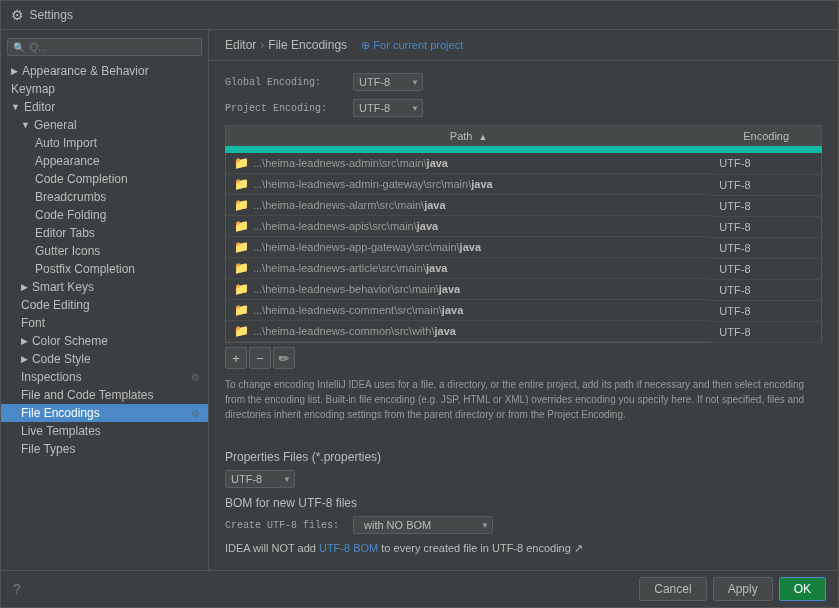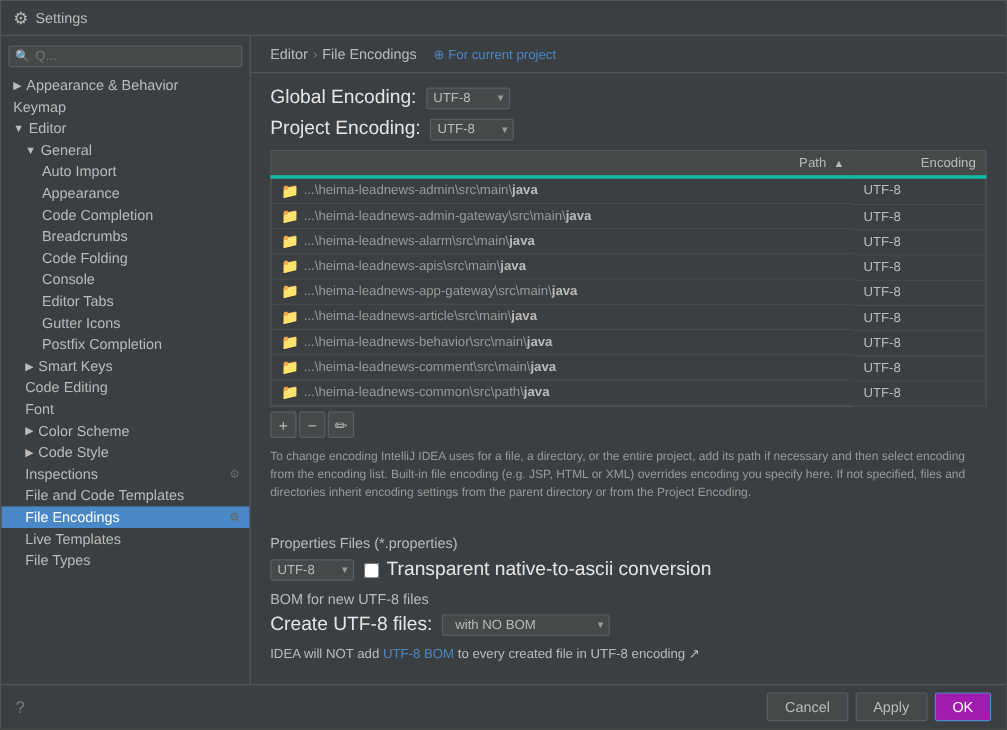--- a/index.html
+++ b/index.html
@@ -118,23 +118,24 @@
       padding: 12px 16px;
       flex: 1;
     }
     .row-field {
       display: flex;
       align-items: center;
       margin-bottom: 8px;
       gap: 8px;
     }
     .row-field label {
-      color: #e5e5e5;
-      font-size: 16px;
+      color: #a3a3a3;
+      font-size: 10px;
       min-width: 120px;
+      font-family: Liberation Mono, monospace;
     }
     .select-box {
       background: #45494a;
       border: 1px solid #5a5d63;
       color: #bbbbbb;
       font-size: 11px;
       padding: 2px 18px 2px 5px;
       border-radius: 2px;
       cursor: pointer;
       appearance: none;
@@ -161,22 +162,22 @@
       width: 100%;
       border-collapse: collapse;
       border: 1px solid #555;
       margin-bottom: 4px;
     }
     .file-table th {
       background: #45494a;
       color: #bbbbbb;
       font-weight: normal;
       padding: 4px 8px;
-      text-align: right;
-      border-bottom: 3px solid #14b8a6;
+      text-align: center;
+      border-bottom: 7px solid #14b8a6;
       font-size: 11px;
     }
     .file-table th.sortable { cursor: pointer; }
     .file-table th .sort-arrow { font-size: 9px; margin-left: 3px; }
     .file-table td {
       padding: 3px 8px;
       border-bottom: 1px solid #4a4a4a;
       font-size: 11px;
       color: #bbbbbb;
     }
@@ -253,21 +254,21 @@
     .btn {
       padding: 4px 14px;
       font-size: 12px;
       border-radius: 2px;
       cursor: pointer;
       border: 1px solid #5a5d63;
       background: #45494a;
       color: #bbbbbb;
     }
     .btn.primary {
-      background: #a21caf;
+      background: #15803d;
       border-color: #4a88c7;
       color: #fff;
     }
     .question-btn {
       margin-right: auto;
       background: transparent;
       border: none;
       color: #777;
       font-size: 14px;
       cursor: pointer;
@@ -314,23 +315,20 @@
             <span>Appearance</span>
           </div>
           <div class="nav-item indent2">
             <span>Code Completion</span>
           </div>
           <div class="nav-item indent2">
             <span>Breadcrumbs</span>
           </div>
           <div class="nav-item indent2">
             <span>Code Folding</span>
-          </div>
-          <div class="nav-item indent2">
-            <span>Console</span>
           </div>
           <div class="nav-item indent2">
             <span>Editor Tabs</span>
           </div>
           <div class="nav-item indent2">
             <span>Gutter Icons</span>
           </div>
           <div class="nav-item indent2">
             <span>Postfix Completion</span>
           </div>
@@ -461,21 +459,21 @@
               <tr>
                 <td style="display: flex; align-items: center; gap: 4px;">
                   <span class="folder-icon">📁</span>
                   <span><span style="color:#999">...\heima-leadnews-comment\src\main\</span><span style="color:#bbbbbb;font-weight:600">java</span></span>
                 </td>
                 <td>UTF-8</td>
               </tr>
               <tr>
                 <td style="display: flex; align-items: center; gap: 4px;">
                   <span class="folder-icon">📁</span>
-                  <span><span style="color:#999">...\heima-leadnews-common\src\path\</span><span style="color:#bbbbbb;font-weight:600">java</span></span>
+                  <span><span style="color:#999">...\heima-leadnews-common\src\with\</span><span style="color:#bbbbbb;font-weight:600">java</span></span>
                 </td>
                 <td>UTF-8</td>
               </tr>
             </tbody>
         </table>
 
         <div class="table-toolbar">
           <div class="icon-btn">+</div>
           <div class="icon-btn">−</div>
           <div class="icon-btn">✏</div>
@@ -483,24 +481,20 @@
 
         <div class="info-text">To change encoding IntelliJ IDEA uses for a file, a directory, or the entire project, add its path if necessary and then select encoding from the encoding list. Built-in file encoding (e.g. JSP, HTML or XML) overrides encoding you specify here. If not specified, files and directories inherit encoding settings from the parent directory or from the Project Encoding.</div>
 
         <div class="properties-section">
           <div class="section-label">Properties Files (*.properties)</div>
           <div class="row-field">
             <div class="select-wrapper">
               <select class="select-box">
                 <option>UTF-8</option>
               </select>
-            </div>
-            <div class="checkbox-row">
-              <input type="checkbox" id="transparent-cb" style="">
-              <label class="checkbox-label" for="transparent-cb">Transparent native-to-ascii conversion</label>
             </div>
           </div>
         </div>
 
         <div class="bom-section">
           <div class="section-label">BOM for new UTF-8 files</div>
           <div class="row-field">
             <label>Create UTF-8 files:</label>
             <div class="select-wrapper">
               <select class="select-box select-long">

